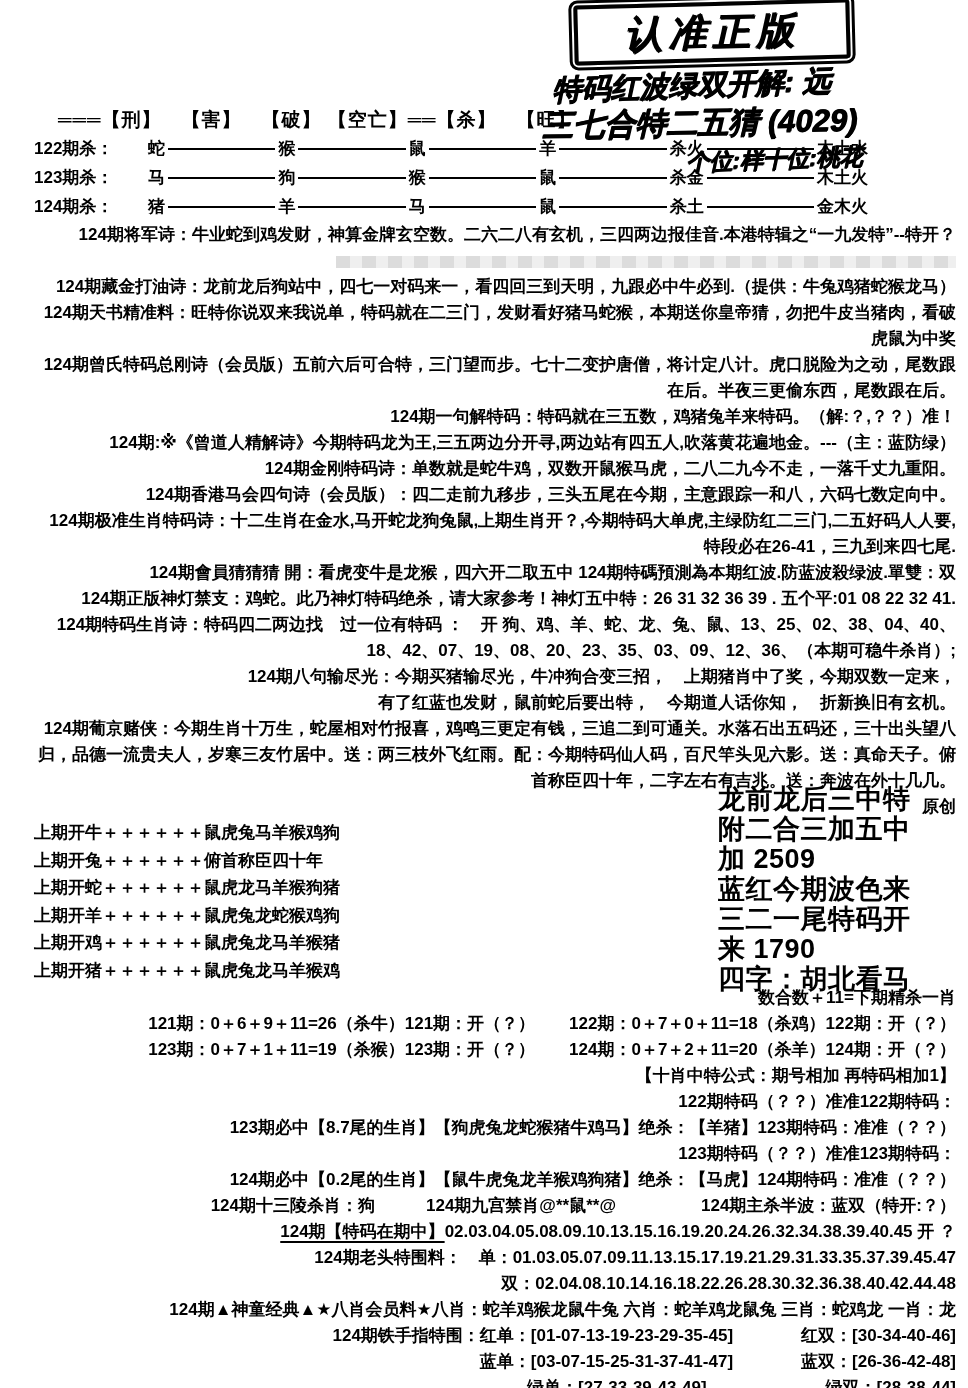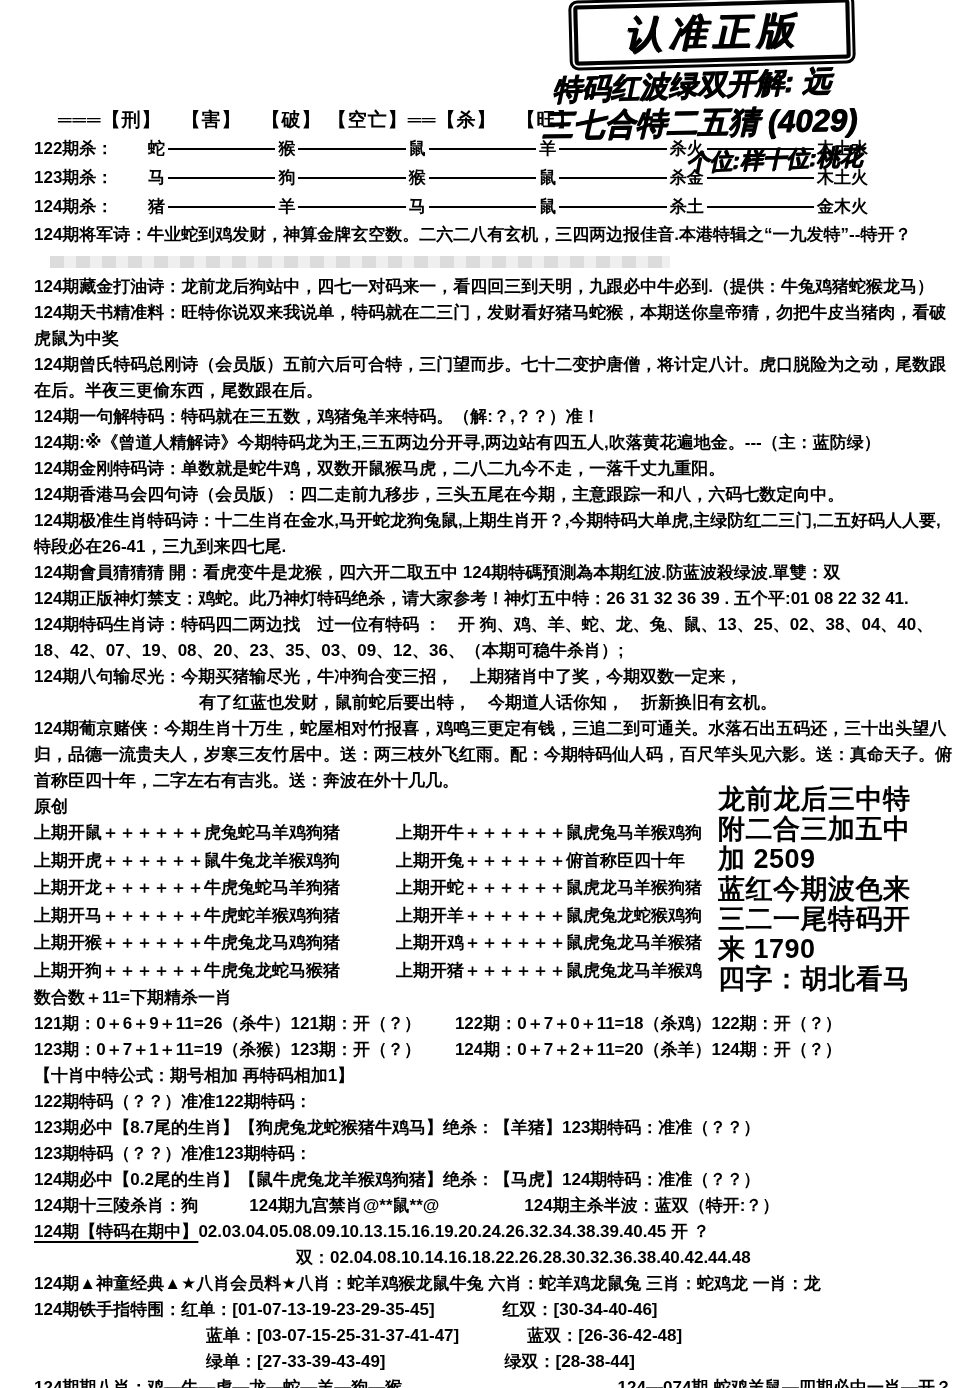--- a/index.html
+++ b/index.html
@@ -25,21 +25,21 @@
   .hw2{left:542px;top:110px;font-size:31px;transform:rotate(-1deg);}
   .hw3{left:686px;top:146px;font-size:23px;transform:rotate(-2deg);}
   
   .kill{width:836px;margin-bottom:1px;}
   .khead{padding-left:24px;font-size:19px;letter-spacing:1px;line-height:28px;margin-top:40px;}
   .krow{display:flex;align-items:center;height:29px;width:100%;}
   .klabel{width:112px;flex:none;}
   .kc{flex:none;padding:0 2px;}
   .kline{flex:1;border-top:2.5px solid #000;height:0;margin:0 1px;}
   
-  .line{min-height:26px;}
+  .line{min-height:26px;text-align:right;}
   .redact::after{
     content:"";display:inline-block;vertical-align:middle;margin-left:16px;
     width:620px;height:12px;
     background:repeating-linear-gradient(90deg,#dcdcdc 0 14px,#efefef 14px 26px);
     filter:blur(.7px);
   }
   .u{text-decoration:underline;text-decoration-thickness:2px;text-underline-offset:4px;}
   
   .pairwrap{position:relative;}
   .cols{display:flex;}
@@ -132,29 +132,20 @@
         <div class="line">124期正版神灯禁支：鸡蛇。此乃神灯特码绝杀，请大家参考！神灯五中特：26 31 32 36 39 . 五个平:01 08 22 32 41.</div>
         <div class="line">124期特码生肖诗：特码四二两边找　过一位有特码 ：　开 狗、鸡、羊、蛇、龙、兔、鼠、13、25、02、38、04、40、18、42、07、19、08、20、23、35、03、09、12、36、（本期可稳牛杀肖）;</div>
         <div class="line">124期八句输尽光：今期买猪输尽光，牛冲狗合变三招，　上期猪肖中了奖，今期双数一定来，</div>
         <div class="line" style="padding-left: 165px;">有了红蓝也发财，鼠前蛇后要出特，　今期道人话你知，　折新换旧有玄机。</div>
         <div class="line">124期葡京赌侠：今期生肖十万生，蛇屋相对竹报喜，鸡鸣三更定有钱，三追二到可通关。水落石出五码还，三十出头望八归，品德一流贵夫人，岁寒三友竹居中。送：两三枝外飞红雨。配：今期特码仙人码，百尺竿头见六影。送：真命天子。俯首称臣四十年，二字左右有吉兆。送：奔波在外十几几。</div>
       </div>
 
     <div class="pairwrap">
       <div class="line">原创</div>
       <div class="cols">
-        <div class="col">
-
-        <div class="pline">上期开鼠＋＋＋＋＋＋虎兔蛇马羊鸡狗猪</div>
-            <div class="pline">上期开虎＋＋＋＋＋＋鼠牛兔龙羊猴鸡狗</div>
-            <div class="pline">上期开龙＋＋＋＋＋＋牛虎兔蛇马羊狗猪</div>
-            <div class="pline">上期开马＋＋＋＋＋＋牛虎蛇羊猴鸡狗猪</div>
-            <div class="pline">上期开猴＋＋＋＋＋＋牛虎兔龙马鸡狗猪</div>
-            <div class="pline">上期开狗＋＋＋＋＋＋牛虎兔龙蛇马猴猪</div>
-          </div>
         <div class="col2">
 
         <div class="pline">上期开牛＋＋＋＋＋＋鼠虎兔马羊猴鸡狗</div>
             <div class="pline">上期开兔＋＋＋＋＋＋俯首称臣四十年</div>
             <div class="pline">上期开蛇＋＋＋＋＋＋鼠虎龙马羊猴狗猪</div>
             <div class="pline">上期开羊＋＋＋＋＋＋鼠虎兔龙蛇猴鸡狗</div>
             <div class="pline">上期开鸡＋＋＋＋＋＋鼠虎兔龙马羊猴猪</div>
             <div class="pline">上期开猪＋＋＋＋＋＋鼠虎兔龙马羊猴鸡</div>
           </div>
       </div>
@@ -182,20 +173,21 @@
         <div class="line">124期必中【0.2尾的生肖】【鼠牛虎兔龙羊猴鸡狗猪】绝杀：【马虎】124期特码：准准（？？）</div>
         <div class="line">124期十三陵杀肖：狗　　　124期九宫禁肖@**鼠**@　　　　　124期主杀半波：蓝双（特开:？）</div>
       </div>
 
     <div class="line">
       <span class="u">124期【特码在期中】</span><span>02.03.04.05.08.09.10.13.15.16.19.20.24.26.32.34.38.39.40.45 开 ？</span>
     </div>
 
     <div>
 
+    <div class="line">124期老头特围料：　单：01.03.05.07.09.11.13.15.17.19.21.29.31.33.35.37.39.45.47</div>
         <div class="line" style="padding-left: 262px;">双：02.04.08.10.14.16.18.22.26.28.30.32.36.38.40.42.44.48</div>
         <div class="line">124期▲神童经典▲★八肖会员料★八肖：蛇羊鸡猴龙鼠牛兔 六肖：蛇羊鸡龙鼠兔 三肖：蛇鸡龙 一肖：龙</div>
         <div class="line">124期铁手指特围：红单：[01-07-13-19-23-29-35-45]　　　　红双：[30-34-40-46]</div>
         <div class="line" style="padding-left: 172px;">蓝单：[03-07-15-25-31-37-41-47]　　　　蓝双：[26-36-42-48]</div>
         <div class="line" style="padding-left: 172px;">绿单：[27-33-39-43-49]　　　　　　　绿双：[28-38-44]</div>
       </div>
 
     <div class="line exline">
       <span class="u">124期期八肖：鸡—牛—虎—龙—蛇—羊—狗—猴</span>
       <span class="u seg2">124—074期-蛇鸡羊鼠—四期必中一肖—开？</span>

